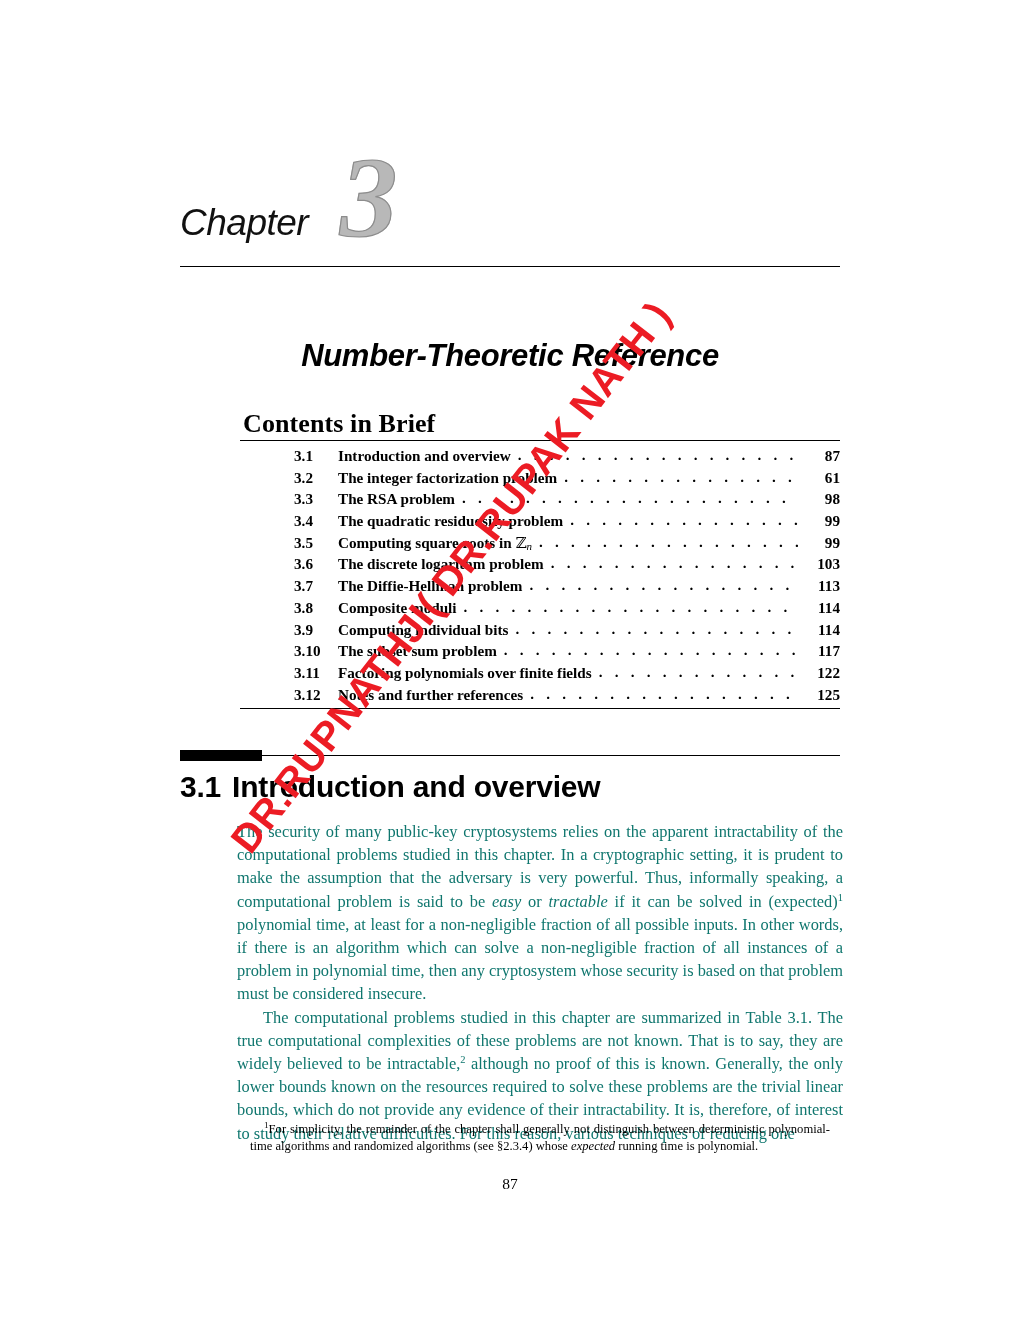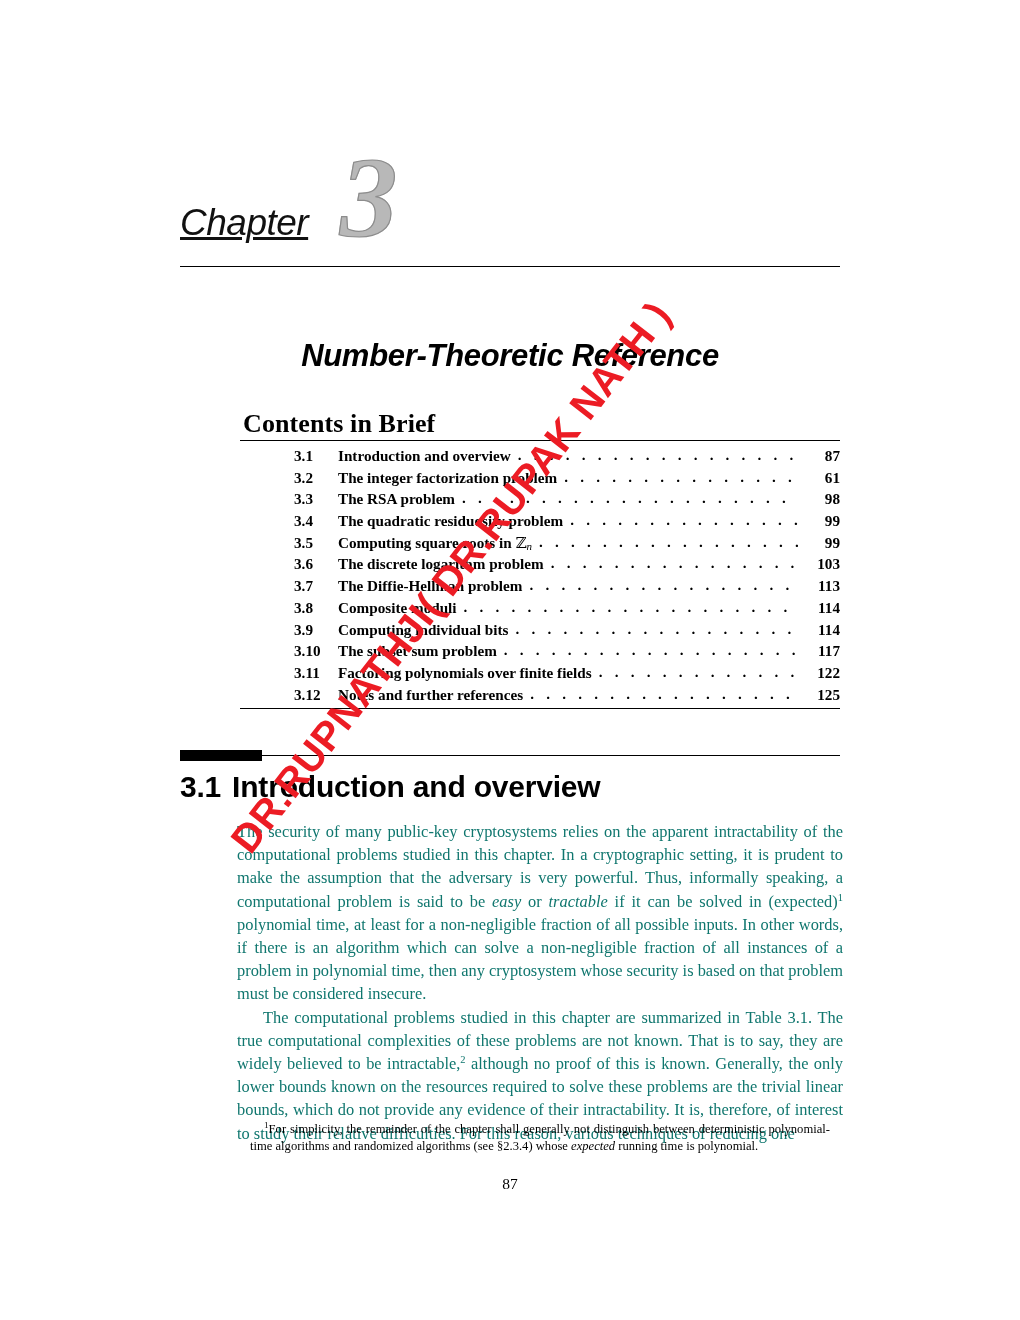--- a/index.html
+++ b/index.html
@@ -35,21 +35,20 @@
     position: absolute;
     left: 0px;
     top: 56px;
     font-family: "Liberation Sans", "DejaVu Sans", sans-serif;
     font-style: italic;
     font-weight: 400;
     font-size: 37px;
     letter-spacing: -0.5px;
     color: #111111;
     line-height: 1;
-    text-decoration: underline;
   }
   .chapter-number {
     position: absolute;
     left: 160px;
     top: -8px;
     font-family: "Liberation Serif", "DejaVu Serif", serif;
     font-style: italic;
     font-weight: 700;
     font-size: 115px;
     line-height: 1;

